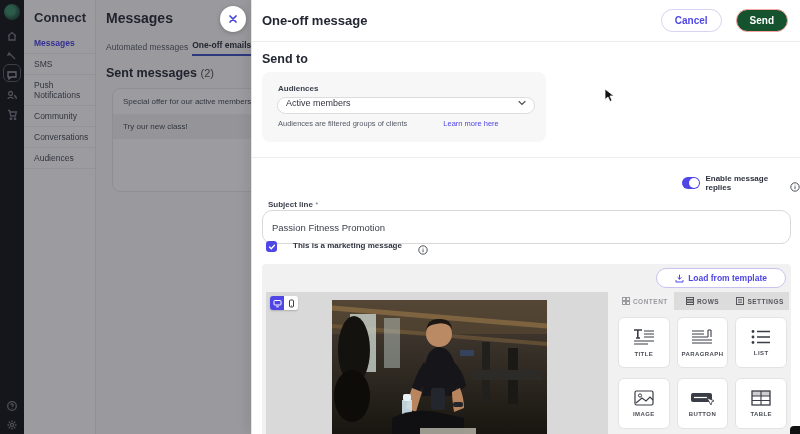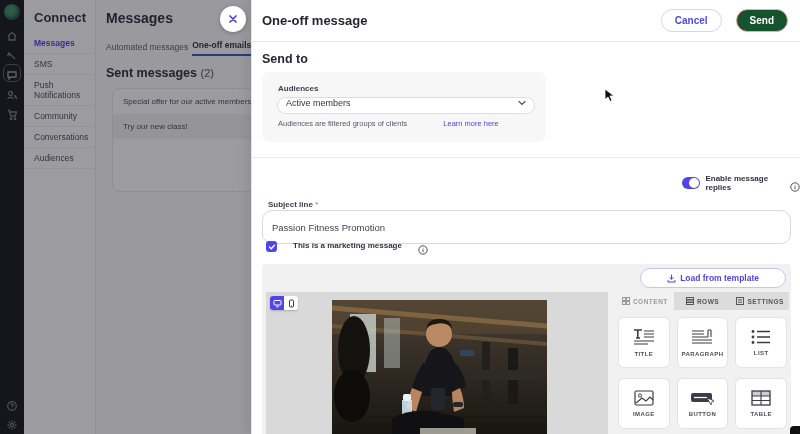--- a/index.html
+++ b/index.html
@@ -72,21 +72,21 @@
   .subject-input { position:absolute; left:10px; top:210px; width:529px; height:20px; border:1px solid #d9d9d9; border-radius:10px;
     font-size:9.5px; color:#3a3f4a; padding:16px 9px; outline:none; font-family:"Liberation Sans",sans-serif; background:#fff; }
 
   .check-row { position:absolute; left:14px; top:241px; display:flex; align-items:flex-start; gap:16px; }
   .checkbox { width:11px; height:11px; background:#4f46e5; border-radius:3px; display:flex; align-items:center; justify-content:center; cursor:pointer; }
   .check-label { font-size:8px; font-weight:bold; color:#2f3340; }
 
   
   .builder { position:absolute; left:10px; top:264px; width:529px; height:170px; background:#f1f1f2; border-radius:4px 4px 0 0; }
   .load-btn { position:absolute; right:5px; top:4px; display:flex; align-items:center; gap:4px; background:#fff; border:1px solid #c9c3f0;
-    color:#4f46e5; font-size:8.5px; font-weight:bold; border-radius:12px; padding:4px 26px; cursor:pointer; }
+    color:#4f46e5; font-size:8.5px; font-weight:bold; border-radius:12px; padding:4px 18px; cursor:pointer; }
   .canvas { position:absolute; left:4px; top:28px; width:342px; height:142px; background:#d9d9d9; overflow:hidden; }
   .device-toggle { position:absolute; left:4px; top:4px; display:flex; box-shadow:0 1px 2px rgba(0,0,0,.2); border-radius:3px; overflow:hidden; }
   .dev-btn { width:14px; height:14px; display:flex; align-items:center; justify-content:center; cursor:pointer; background:#fff; }
   .dev-btn.active { background:#4f46e5; }
   .photo { position:absolute; left:66px; top:8px; width:215px; height:140px; }
 
   .side-panel { position:absolute; left:354px; top:28px; width:173px; height:142px; }
   .sp-tabs { display:flex; height:18px; }
   .sp-tab { flex:1; display:flex; align-items:center; justify-content:center; gap:3px; font-size:6.5px; font-weight:bold;
     letter-spacing:.5px; color:#55565c; background:#dcdcdd; cursor:pointer; }

